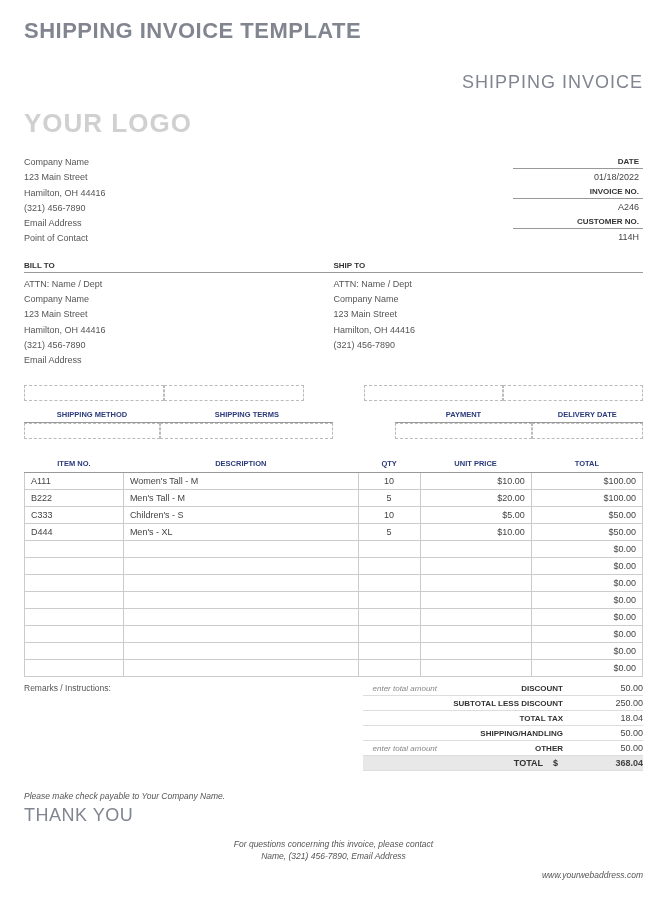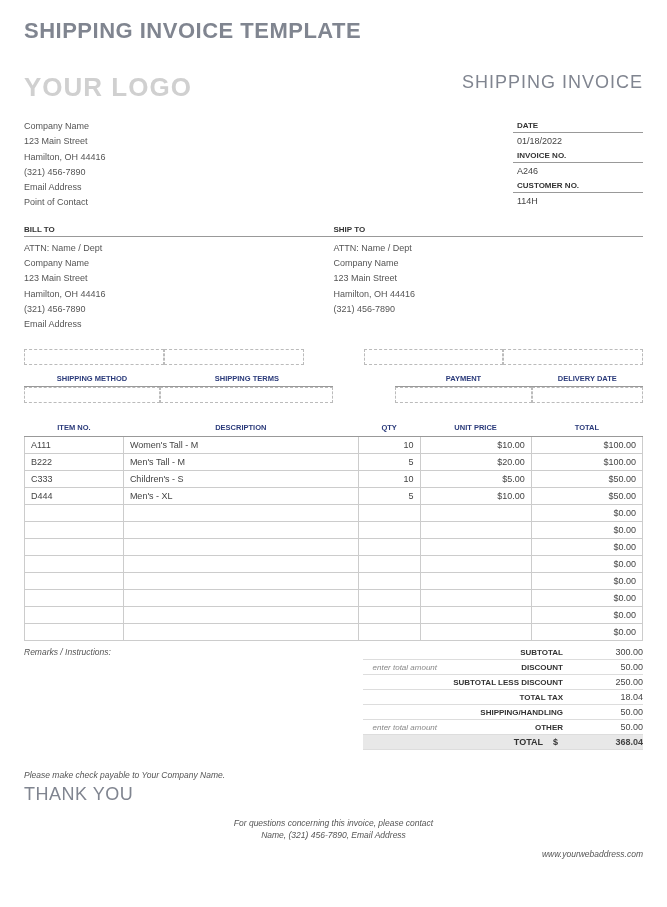--- a/index.html
+++ b/index.html
@@ -1,40 +1,40 @@
 <!DOCTYPE html>
 <html><head>
 <meta charset="utf-8">
 <style>
 * { margin: 0; padding: 0; box-sizing: border-box; }
 body { font-family: Arial, sans-serif; font-size: 9px; color: #333; background: #fff; width: 667px; padding: 18px 24px; }
 .template-title { font-size: 22px; font-weight: bold; color: #808590; letter-spacing: 0.5px; margin-bottom: 28px; }
 .header-row { display: flex; justify-content: space-between; align-items: flex-start; margin-bottom: 16px; }
-.logo { font-size: 26px; font-weight: bold; color: #d0d0d0; letter-spacing: 1px; }
+.logo { font-size: 26px; font-weight: bold; color: #d0d0d0; letter-spacing: 1px; margin-top: 36px; }
 .invoice-title { font-size: 18px; font-weight: 400; color: #808590; letter-spacing: 1px; }
 .info-row { display: flex; justify-content: space-between; margin-bottom: 14px; }
 .company-info { line-height: 1.7; font-size: 9px; color: #555; }
-.meta-box { width: 130px; }
+.meta-box { width: 130px; text-align: right; }
 .meta-label { font-size: 8px; font-weight: bold; color: #333; border-bottom: 1px solid #999; padding: 2px 4px; }
 .meta-value { font-size: 9px; padding: 3px 4px; color: #444; }
 .bill-ship-row { display: flex; margin-bottom: 16px; }
 .bill-ship-col { flex: 1; }
 .bs-title { font-size: 8px; font-weight: bold; color: #333; border-bottom: 1px solid #999; padding-bottom: 2px; margin-bottom: 4px; }
 .bs-line { line-height: 1.7; font-size: 9px; color: #555; }
 .detail-table { width: 100%; border-collapse: separate; border-spacing: 0; margin-bottom: 6px; table-layout: fixed; }
 .detail-table th { font-size: 7.5px; font-weight: bold; color: #2a3a7a; text-align: center; padding: 3px; border-bottom: 1px solid #999; }
 .detail-table td { border: 1px dashed #bbb; height: 16px; padding: 2px 4px; }
 .spacer-col { width: 60px; border: none !important; }
 .items-table { width: 100%; border-collapse: collapse; margin-top: 16px; }
 .items-table th { font-size: 7.5px; font-weight: bold; color: #2a3a7a; text-align: center; padding: 4px; border-bottom: 1px solid #999; }
 .items-table td { border: 1px solid #ccc; padding: 3px 6px; font-size: 9px; color: #444; height: 16px; }
 .items-table .num { text-align: right; }
-.items-table .ctr { text-align: right; }
+.items-table .ctr { text-align: center; }
 .totals-row { display: flex; margin-top: 4px; }
-.remarks { flex: 1; font-size: 8.5px; color: #555; font-style: italic; padding-top: 2px; }
+.remarks { flex: 1; font-size: 8.5px; color: #555; padding-top: 2px; }
 .totals { width: 280px; }
 .tot-line { display: flex; justify-content: flex-end; align-items: baseline; padding: 2px 0; border-bottom: 1px solid #ddd; }
 .tot-hint { font-size: 8px; color: #888; font-style: italic; margin-right: 6px; flex: 1; text-align: right; }
 .tot-label { font-size: 8px; font-weight: bold; color: #333; width: 130px; text-align: right; padding-right: 10px; }
 .tot-val { width: 70px; text-align: right; font-size: 9px; color: #444; }
 .tot-final { background: #e8e8e8; font-weight: bold; }
 .tot-final .tot-label { font-size: 9px; }
 .tot-final .tot-cur { width: 20px; text-align: left; }
 .payable { font-size: 8.5px; font-style: italic; color: #555; margin-top: 20px; }
 .thanks { font-size: 18px; font-weight: 400; color: #808590; letter-spacing: 0.5px; margin-top: 4px; margin-bottom: 12px; }
@@ -216,25 +216,20 @@
         <td class="num"></td>
         <td class="num">$0.00</td>
       </tr>
     </tbody>
 </table>
 
 <div class="totals-row">
   <div class="remarks">Remarks / Instructions:</div>
   <div class="totals">
     <div class="tot-line">
-        <span class="tot-hint"></span>
-        <span class="tot-label">SUBTOTAL</span>
-        <span class="tot-val">300.00</span>
-      </div>
-    <div class="tot-line">
         <span class="tot-hint">enter total amount</span>
         <span class="tot-label">DISCOUNT</span>
         <span class="tot-val">50.00</span>
       </div>
     <div class="tot-line">
         <span class="tot-hint"></span>
         <span class="tot-label">SUBTOTAL LESS DISCOUNT</span>
         <span class="tot-val">250.00</span>
       </div>
     <div class="tot-line">

